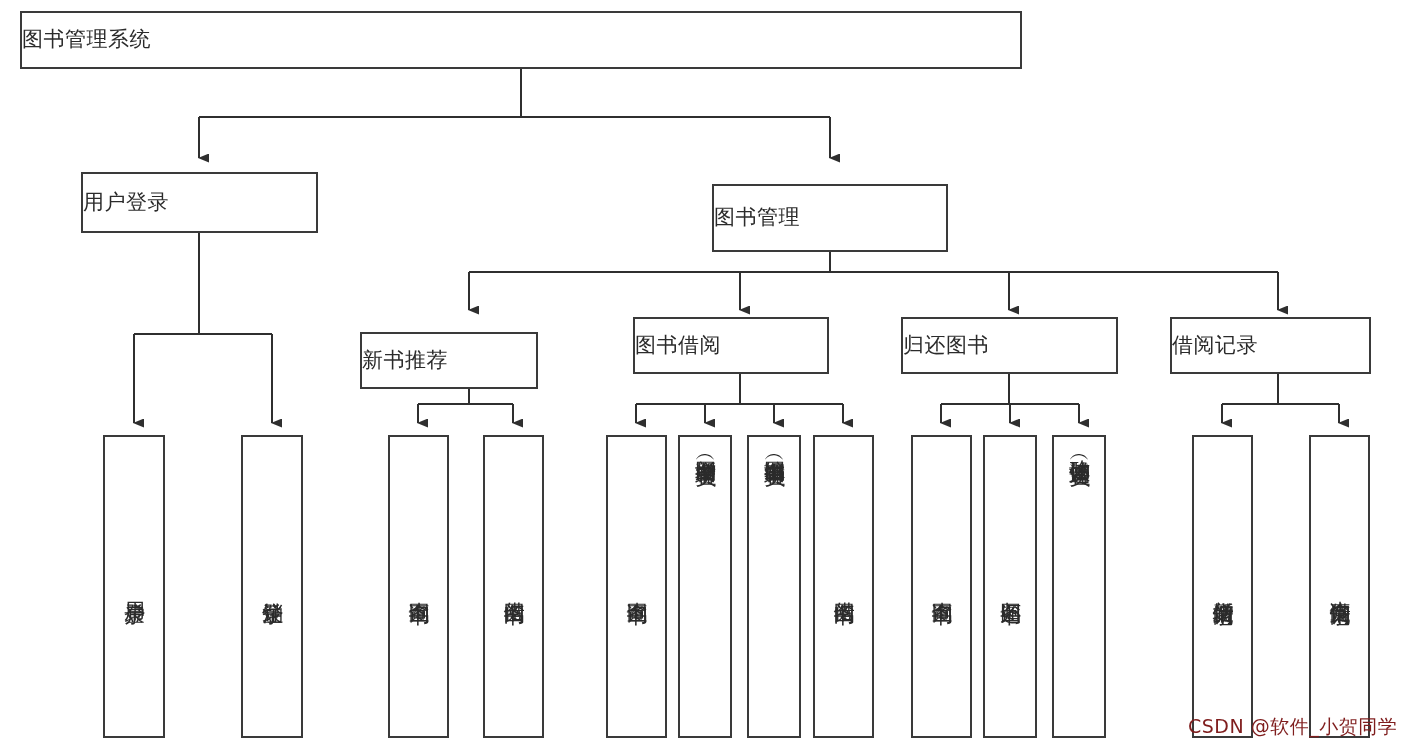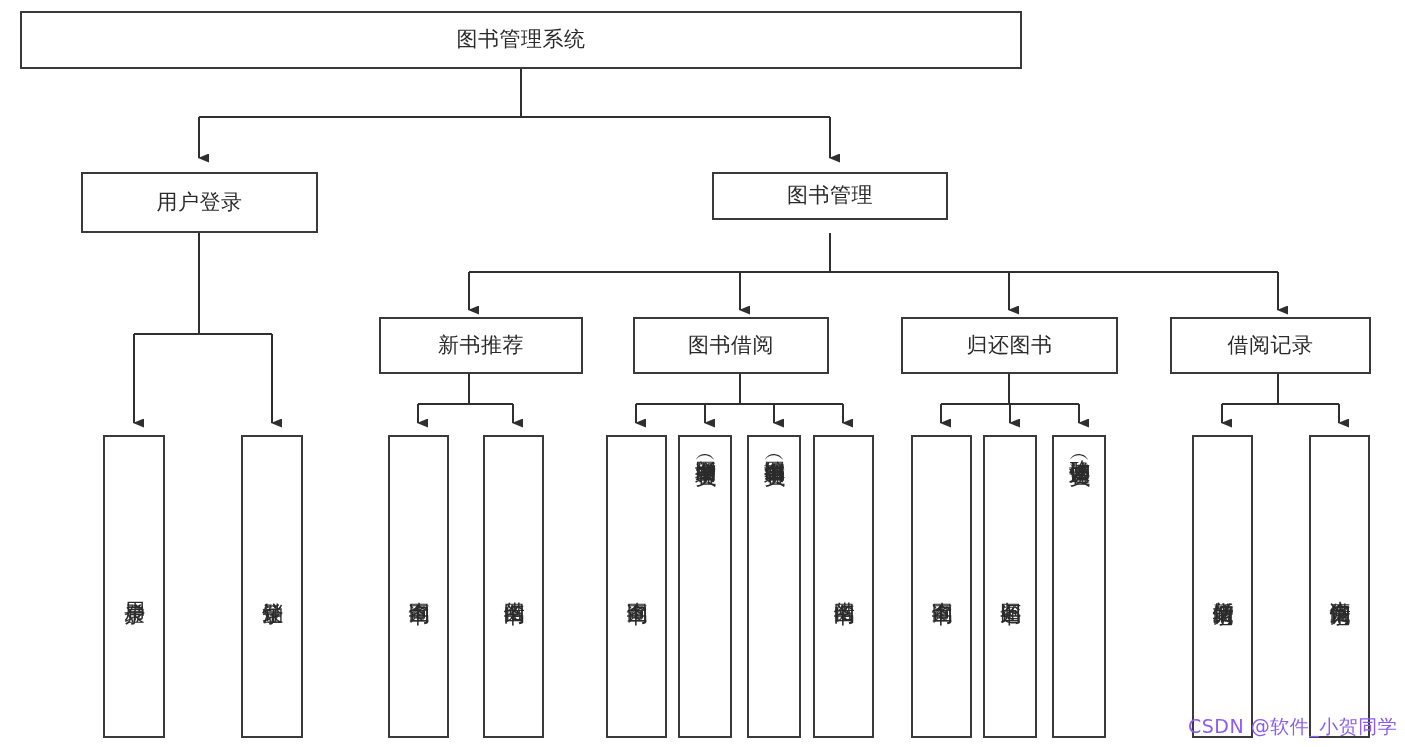--- a/index.html
+++ b/index.html
@@ -27,21 +27,21 @@
     width: 1405px;
     height: 747px;
   }
   .node-box {
     position: absolute;
     box-sizing: border-box;
     border: 2.5px solid #3a3a3a;
     background: #ffffff;
     display: flex;
     align-items: center;
-    justify-content: center;
+    justify-content: flex-start;
   }
   .node-label-h {
     font-size: 21px;
     color: #2b2b2b;
     letter-spacing: 0.5px;
     line-height: 1.1;
     white-space: nowrap;
   }
   .node-label-v {
     font-size: 21px;
@@ -66,21 +66,21 @@
   }
   .leaf-box.centered {
     align-items: center;
     padding-top: 0;
   }
   .watermark {
     position: absolute;
     left: 1188px;
     top: 714px;
     font-size: 19px;
-    color: #8b5cf6;
+    color: #7f1d1d;
     white-space: nowrap;
     letter-spacing: 0.5px;
     font-family: "DejaVu Sans", "Liberation Sans", sans-serif;
   }
 </style>
 </head>
 <body>
 
 <div id="diagram-root">
 
@@ -138,25 +138,25 @@
   </svg>
 
   <div class="node-box" style="left:20px; top:11px; width:1002px; height:58px;">
     <span class="node-label-h">图书管理系统</span>
   </div>
 
   <div class="node-box" style="left:81px; top:172px; width:237px; height:61px;">
     <span class="node-label-h">用户登录</span>
   </div>
 
-  <div class="node-box" style="left:712px; top:172px; width:236px; height:48px;">
+  <div class="node-box" style="left:712px; top:184px; width:236px; height:68px;">
     <span class="node-label-h">图书管理</span>
   </div>
 
-  <div class="node-box" style="left:360px; top:317px; width:204px; height:57px;margin-left:19px;">
+  <div class="node-box" style="left:360px; top:332px; width:178px; height:57px;">
     <span class="node-label-h">新书推荐</span>
   </div>
 
   <div class="node-box" style="left:633px; top:317px; width:196px; height:57px;">
     <span class="node-label-h">图书借阅</span>
   </div>
 
   <div class="node-box" style="left:901px; top:317px; width:217px; height:57px;">
     <span class="node-label-h">归还图书</span>
   </div>

